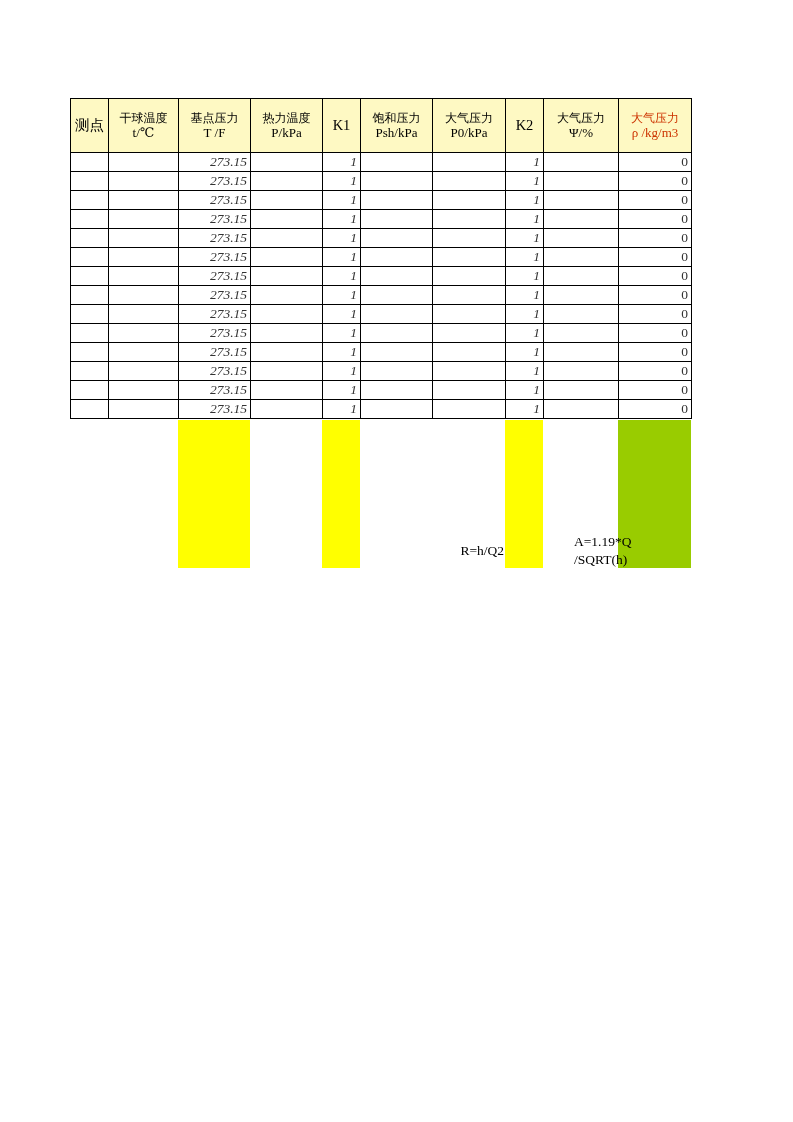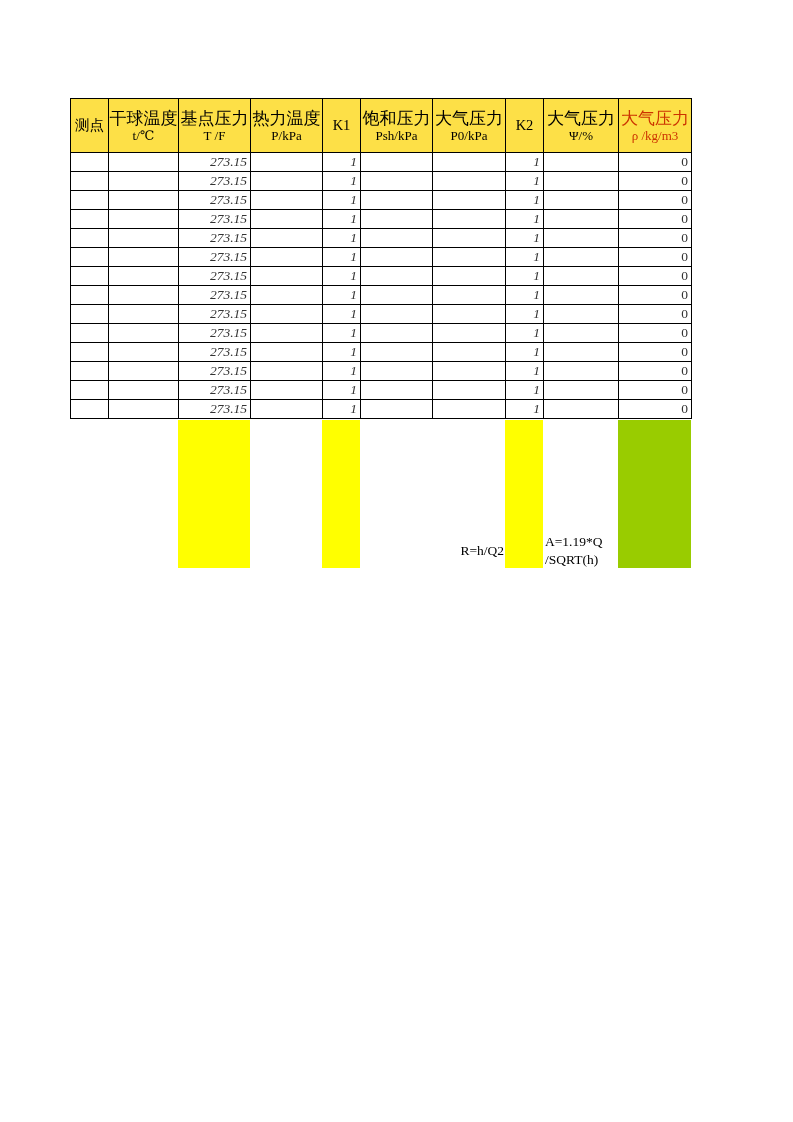--- a/index.html
+++ b/index.html
@@ -40,33 +40,33 @@
     box-sizing: border-box;
   }
 
   
   #data-table thead th {
     height: 54px;
     vertical-align: middle;
     text-align: center;
     line-height: 1.12;
     color: #000000;
-    background: #fde047;
+    background: #fef9c3;
   }
   .hdr-cn {
     display: block;
     font-size: 14.5px;
     letter-spacing: 0px;
   }
   .hdr-unit {
     display: block;
     font-size: 13px;
   }
   .hdr-narrow .hdr-cn {
-    font-size: 17px;
+    font-size: 12px;
     line-height: 1.25;
   }
   
   .hdr-stack .hdr-cn {
     font-size: 14.5px;
     line-height: 1.45;
   }
 
   th.c-yellow { background: #ffff00; }
   th.c-green  { background: #99cc00; color: #cc3300; }
@@ -112,21 +112,21 @@
 <body>
 
 <div id="sheet">
 
   <div class="col-strip strip-yellow" style="left:178px; top:420px; width:72px; height:148px;"></div>
   <div class="col-strip strip-yellow" style="left:322px; top:420px; width:38px; height:148px;"></div>
   <div class="col-strip strip-yellow" style="left:505px; top:420px; width:38px; height:148px;"></div>
   <div class="col-strip strip-green" style="left:618px; top:420px; width:73px; height:148px;"></div>
 
   <div class="note note-right" style="left:433px; top:542px; width:71px;">R=h/Q2</div>
-  <div class="note note-left" style="left:545px; top:533px; width:74px;">A=1.19*Q
+  <div class="note note-left" style="left:574px; top:533px; width:74px;">A=1.19*Q
 /SQRT(h)</div>
 
   <table id="data-table">
     <colgroup>
         <col style="width: 38px;">
         <col style="width: 70px;">
         <col style="width: 72px;">
         <col style="width: 72px;">
         <col style="width: 38px;">
         <col style="width: 72px;">

